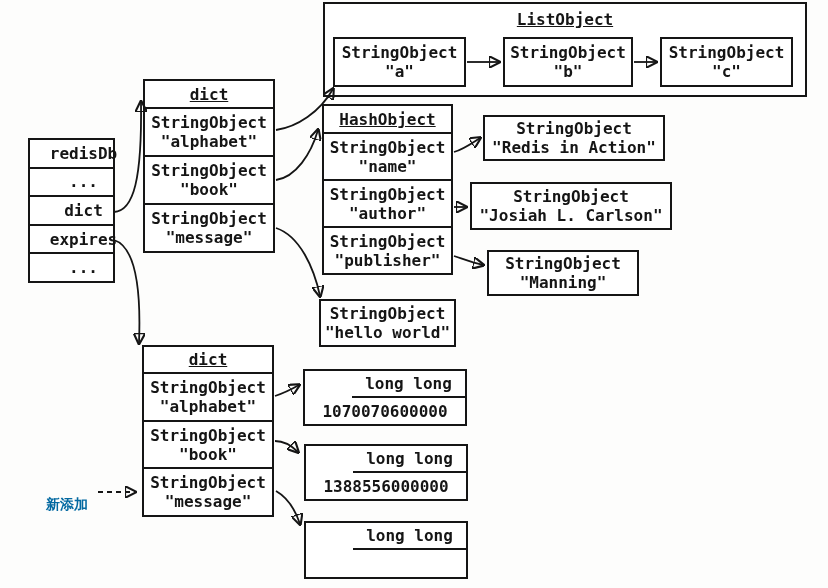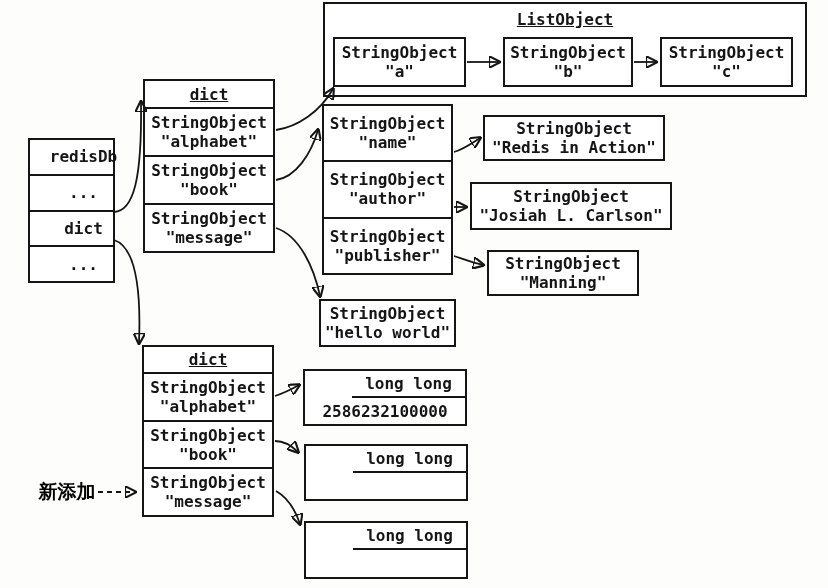--- a/index.html
+++ b/index.html
@@ -27,36 +27,37 @@
     line-height:19px;white-space:nowrap;flex:1 1 auto;
   }
   .lrow{
     flex:1 1 0;display:flex;align-items:center;justify-content:center;
     border-top:2px solid #151515;box-sizing:border-box;white-space:nowrap;padding-left:24px;
   }
   .lrow:first-child{border-top:none;}
   .llhdr{flex:0 0 25px;display:flex;align-items:center;justify-content:center;border-bottom:2px solid #151515;margin-left:47px;}
   .llval{flex:1 1 auto;display:flex;align-items:center;justify-content:center;white-space:nowrap;}
   #newlabel{
-    position:absolute;left:38px;top:482px;width:58px;height:20px;
-    font-family:"DejaVu Sans","Liberation Sans",sans-serif;font-weight:700;font-size:19px;
-    display:flex;align-items:center;justify-content:center;color:#000000;
+    position:absolute;left:38px;top:495px;width:58px;height:20px;
+    font-family:"DejaVu Sans","Liberation Sans",sans-serif;font-weight:700;font-size:14px;
+    display:flex;align-items:center;justify-content:center;color:#0369a1;
   }
   svg.arrows{position:absolute;left:0;top:0;pointer-events:none;}
   svg.arrows path{stroke:#151515;stroke-width:1.8;fill:none;}
 </style>
 </head>
 <body>
 
 <div id="stage">
 
   <div class="box" style="left:28px;top:138px;width:87px;height:145px;">
     <div class="lrow">redisDb</div>
     <div class="lrow">...</div>
     <div class="lrow">dict</div>
+    <div class="lrow">expires</div>
     <div class="lrow">...</div>
   </div>
 
   <div class="box" style="left:143px;top:79px;width:132px;height:174px;">
     <div class="hdr" style="height:26px;">dict</div>
     <div class="row">
       <span>StringObject</span>
       <span>"alphabet"</span>
     </div>
     <div class="row">
@@ -85,20 +86,21 @@
     </div>
   </div>
   <div class="box" style="left:660px;top:37px;width:133px;height:50px;">
     <div class="cell2">
       <span>StringObject</span>
       <span>"c"</span>
     </div>
   </div>
 
   <div class="box" style="left:322px;top:104px;width:131px;height:171px;">
+    <div class="hdr" style="height:26px;">HashObject</div>
     <div class="row">
       <span>StringObject</span>
       <span>"name"</span>
     </div>
     <div class="row">
       <span>StringObject</span>
       <span>"author"</span>
     </div>
     <div class="row">
       <span>StringObject</span>
@@ -143,24 +145,25 @@
       <span>"book"</span>
     </div>
     <div class="row">
       <span>StringObject</span>
       <span>"message"</span>
     </div>
   </div>
 
   <div class="box" style="left:303px;top:369px;width:164px;height:57px;">
     <div class="llhdr">long long</div>
-    <div class="llval">2586232100000</div>
+    <div class="llval">1070070600000</div>
   </div>
   <div class="box" style="left:304px;top:444px;width:164px;height:57px;">
     <div class="llhdr">long long</div>
+    <div class="llval">1388556000000</div>
   </div>
   <div class="box" style="left:304px;top:521px;width:164px;height:58px;">
     <div class="llhdr">long long</div>
   </div>
 
   <div id="newlabel">新添加</div>
 
   <svg class="arrows" width="828" height="588" viewBox="0 0 828 588">
     <defs>
       <marker id="ah" viewBox="0 0 10 10" refX="8.5" refY="5" markerWidth="6.5" markerHeight="6.5" orient="auto-start-reverse">

